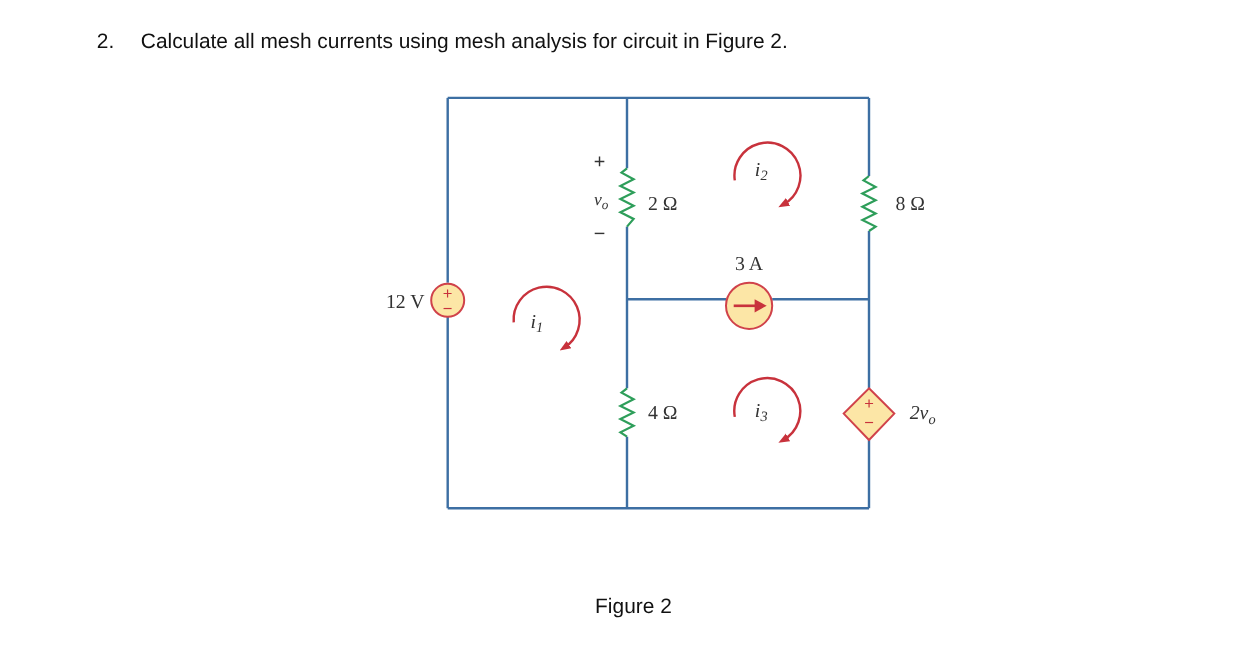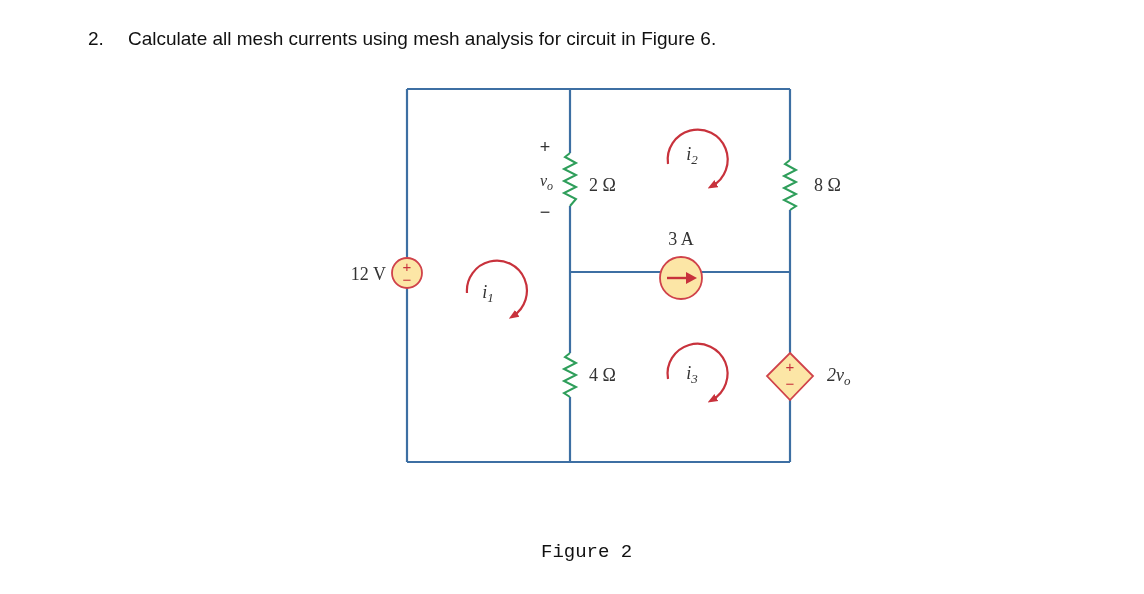--- a/index.html
+++ b/index.html
@@ -5,32 +5,32 @@
     html, body { margin: 0; padding: 0; background: #ffffff; }
     body { width: 1144px; height: 594px; position: relative; overflow: hidden; }
     .question {
       position: absolute; left: 88px; top: 28px;
       font-family: "Liberation Sans", sans-serif; font-size: 19px; color: #111;
       white-space: nowrap;
     }
     .question .num { display: inline-block; width: 40px; }
     .caption {
       position: absolute; left: 541px; top: 541px;
-      font-family: Liberation Mono, monospace; font-size: 19px; color: #111;
+      font-family: Liberation Sans, sans-serif; font-size: 19px; color: #111;
     }
     svg.circuit { position: absolute; left: 0; top: 0; }
     .lbl { font-family: "Liberation Serif", serif; font-size: 18px; fill: #333; }
     .lbl-it { font-family: "Liberation Serif", serif; font-style: italic; font-size: 18px; fill: #333; }
     .sign { font-family: "Liberation Sans", sans-serif; font-size: 18px; fill: #333; }
   </style>
 </head>
 <body>
 
 <div class="question">
-  <span class="num">2.</span><span>Calculate all mesh currents using mesh analysis for circuit in Figure 6.</span>
+  <span class="num">2.</span><span>Calculate all mesh currents using mesh analysis for circuit in Figure 2.</span>
 </div>
 
 <svg class="circuit" width="1144" height="594">
   <defs>
     <marker id="arrowhead" markerWidth="10" markerHeight="10" refX="5" refY="5" orient="auto" markerUnits="userSpaceOnUse">
       <path d="M0,1 L10,5 L0,9 Z" fill="#c8323c"></path>
     </marker>
   </defs>
 
   <g stroke="#3d6fa3" stroke-width="2.2" fill="none">

